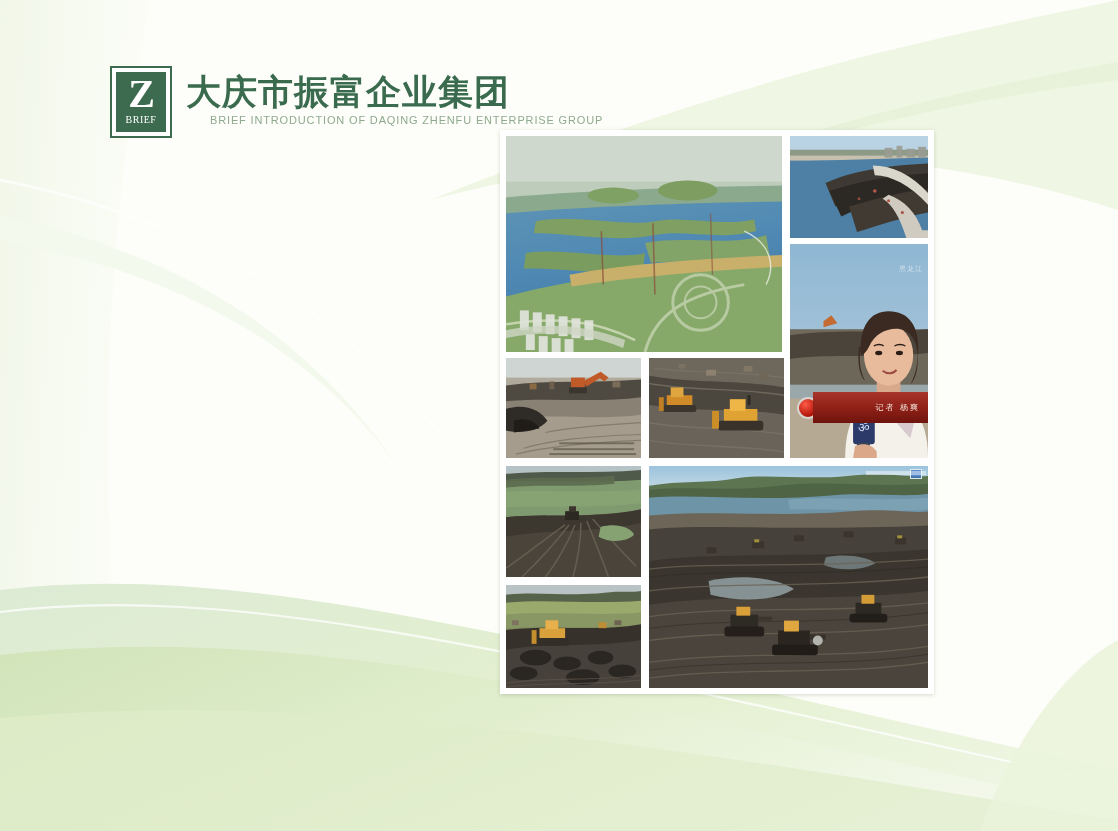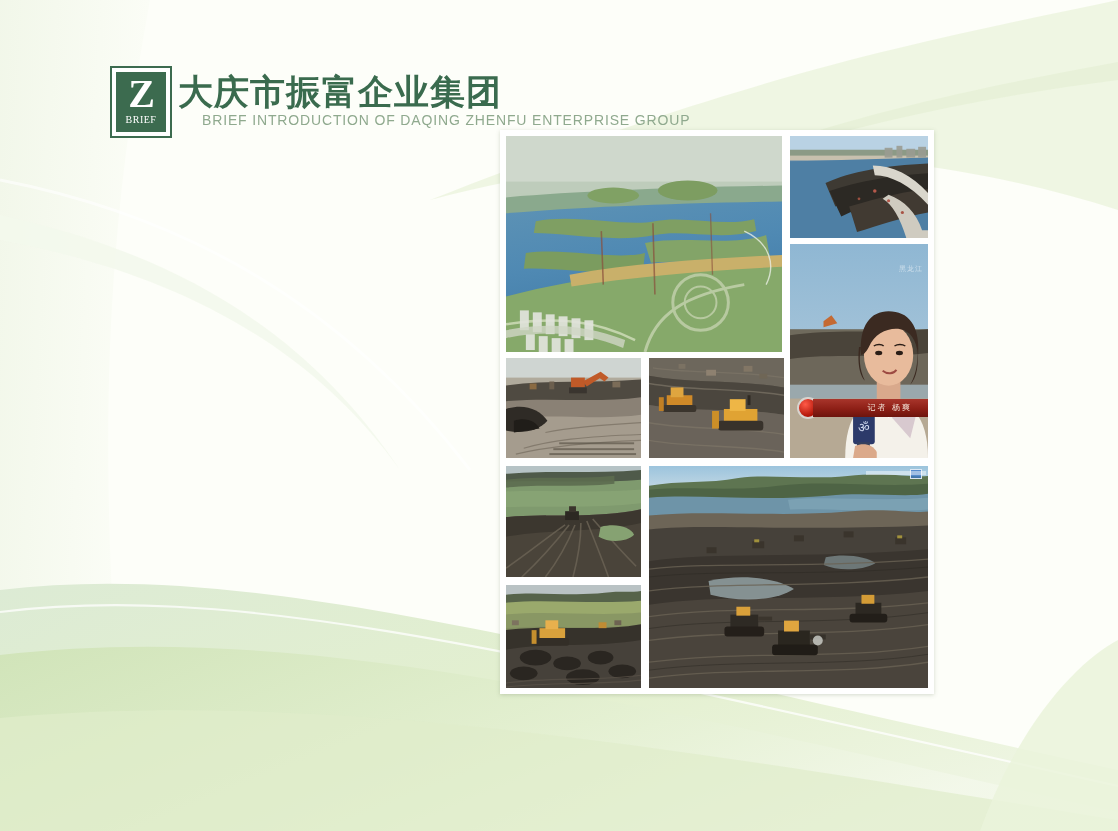--- a/index.html
+++ b/index.html
@@ -57,35 +57,35 @@
   }
   .logo-abbr {
     font-family:"Liberation Serif","DejaVu Serif",serif;
     font-size:10px;
     line-height:11px;
     letter-spacing:0.5px;
     color:#ffffff;
     margin-top:1px;
   }
   .logo-text {
-    margin-left:6px;
+    margin-left:14px;
     padding-top:6px;
   }
   .logo-title {
     font-family:"DejaVu Sans","Liberation Sans",sans-serif;
     font-weight:bold;
     font-size:35px;
     line-height:40px;
     color:#3a6b4e;
     letter-spacing:1px;
     white-space:nowrap;
   }
   .logo-subtitle {
     font-family:"Liberation Sans","DejaVu Sans",sans-serif;
-    font-size:14px;
+    font-size:11px;
     line-height:12px;
     letter-spacing:0.85px;
     color:#8fa98e;
     white-space:nowrap;
     margin-top:2px;
     padding-left:24px;
   }
 
   
   .body-text {
@@ -131,25 +131,25 @@
   }
   .lt-dot {
     width:22px; height:22px; border-radius:50%;
     background:radial-gradient(circle at 35% 30%, #ff5a47, #b01408 70%);
     border:2px solid #d8d4cf;
     flex:0 0 auto;
     margin-left:-4px;
   }
   .lt-bar {
     flex:1;
-    height:18px;
+    height:31px;
     margin-left:-6px;
     background:linear-gradient(180deg,#a8352b 0%,#8d1f16 55%,#6d140d 100%);
     display:flex; align-items:center; justify-content:flex-end;
-    padding-right:16px;
+    padding-right:8px;
   }
   .lt-text {
     font-family:"DejaVu Sans","Liberation Sans",sans-serif;
     font-size:8px; color:#f2e2d6; letter-spacing:2px;
     white-space:nowrap;
   }
   .tv-watermark {
     position:absolute;
     right:5px; top:20px;
     font-family:"DejaVu Sans","Liberation Sans",sans-serif;

